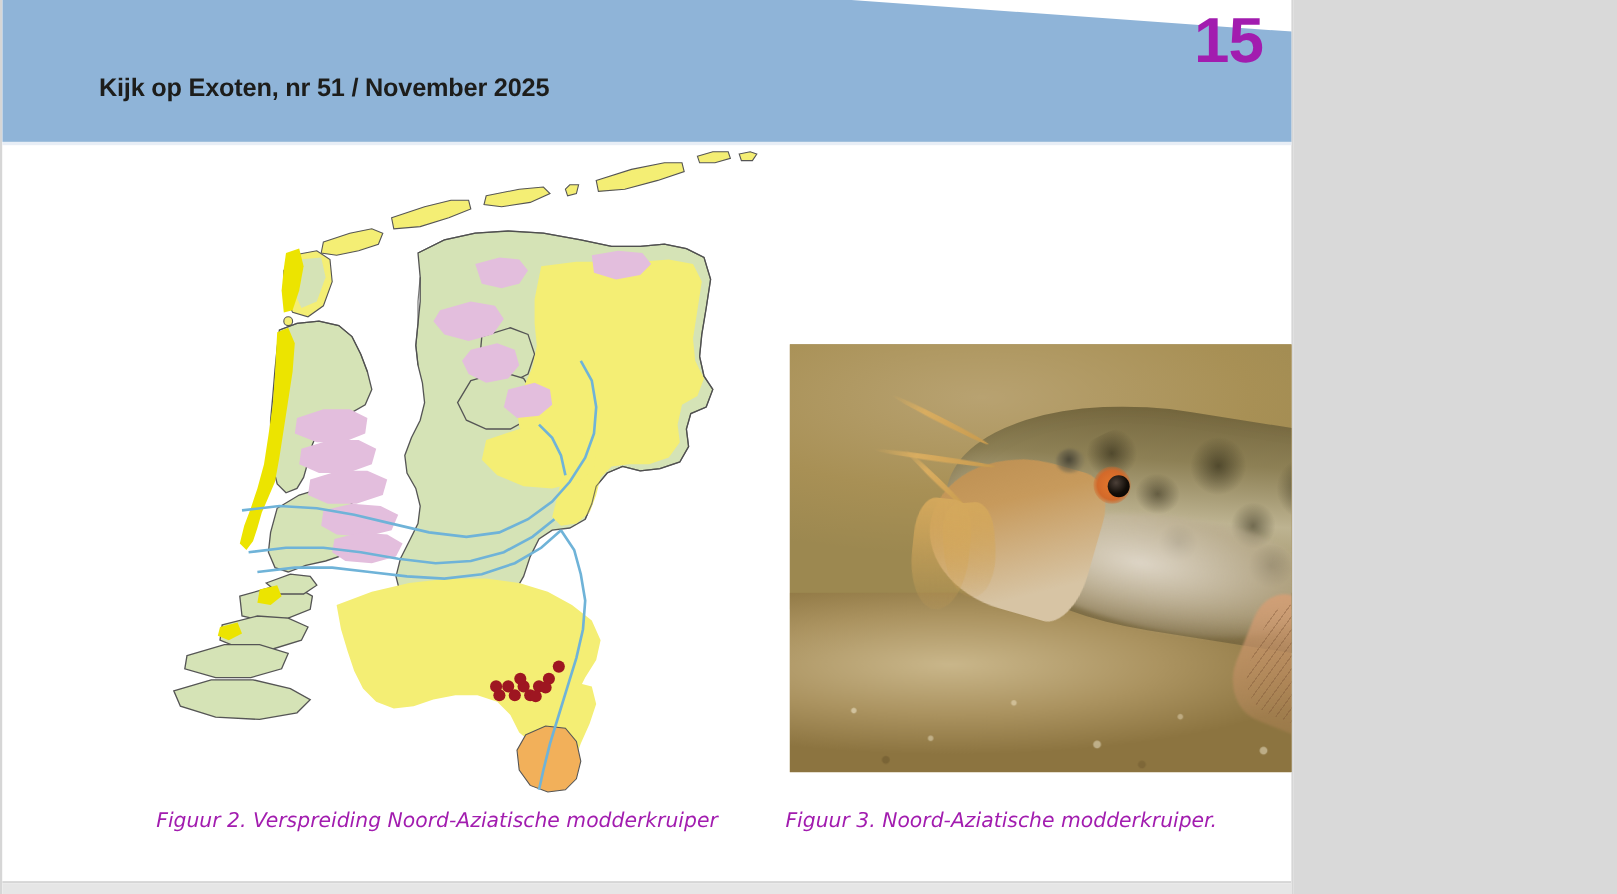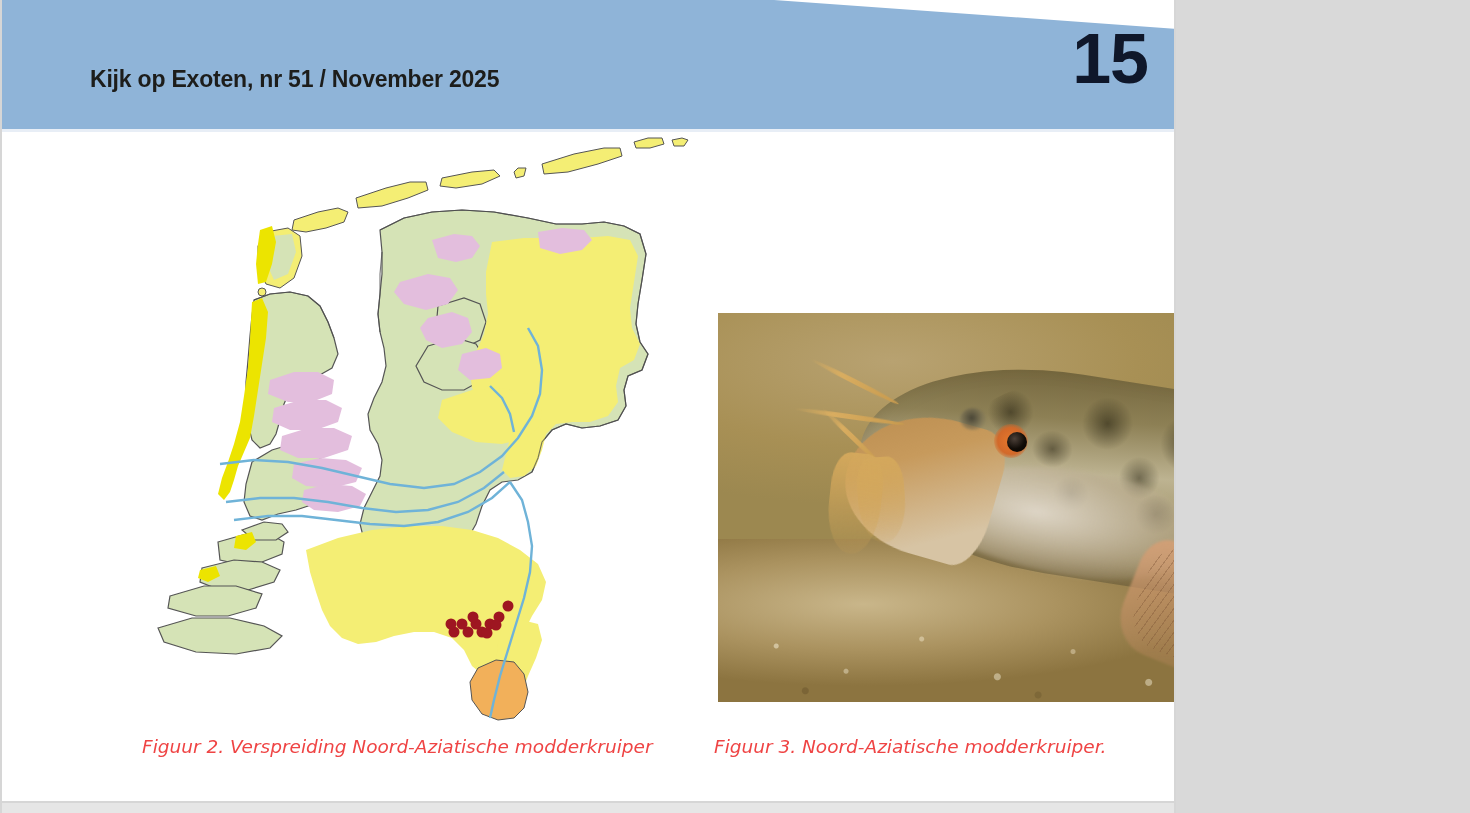--- a/index.html
+++ b/index.html
@@ -46,24 +46,24 @@
     top: 66px;
     font-size: 23px;
     font-weight: bold;
     color: #1d1d1b;
     letter-spacing: -0.2px;
     white-space: nowrap;
   }
   #page-number {
     position: absolute;
     right: 26px;
-    top: 24px;
-    font-size: 70px;
+    top: 8px;
+    font-size: 58px;
     font-weight: bold;
-    color: #0f172a;
+    color: #a21caf;
     letter-spacing: -1px;
     line-height: 1;
   }
 
   
   #fig-map {
     position: absolute;
     left: 140px;
     top: 132px;
     width: 560px;
@@ -214,21 +214,21 @@
     background-image: repeating-linear-gradient(104deg, rgba(120,80,50,.35) 0 1px, transparent 1px 7px);
     border-radius: 20% 60% 55% 30% / 30% 50% 60% 40%;
   }
 
   
   .caption {
     position: absolute;
     font-style: italic;
     font-size: 18.5px;
     line-height: 36px;
-    color: #ef4444;
+    color: #a21caf;
     font-family: "DejaVu Sans", sans-serif;
   }
   #caption-map  { left: 140px; top: 729px; width: 570px; }
   #caption-photo{ left: 712px; top: 729px; width: 520px; }
   .caption .ln { display: block; white-space: nowrap; }
 
   #bottom-rule {
     position: absolute;
     left: 0; right: 0; bottom: 10px;
     height: 2px;

